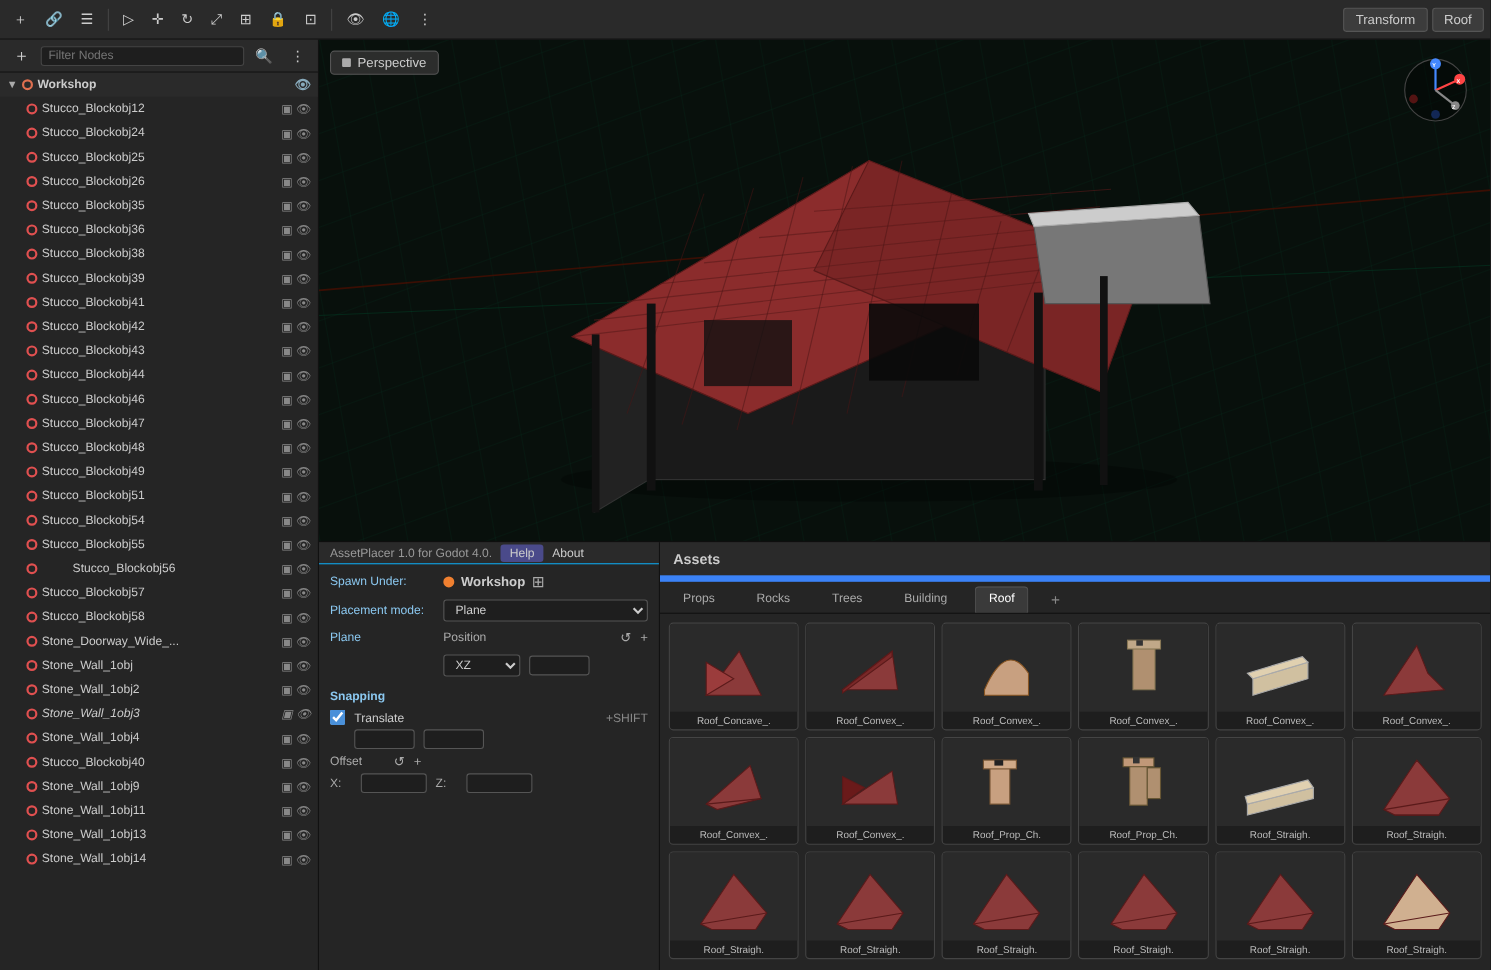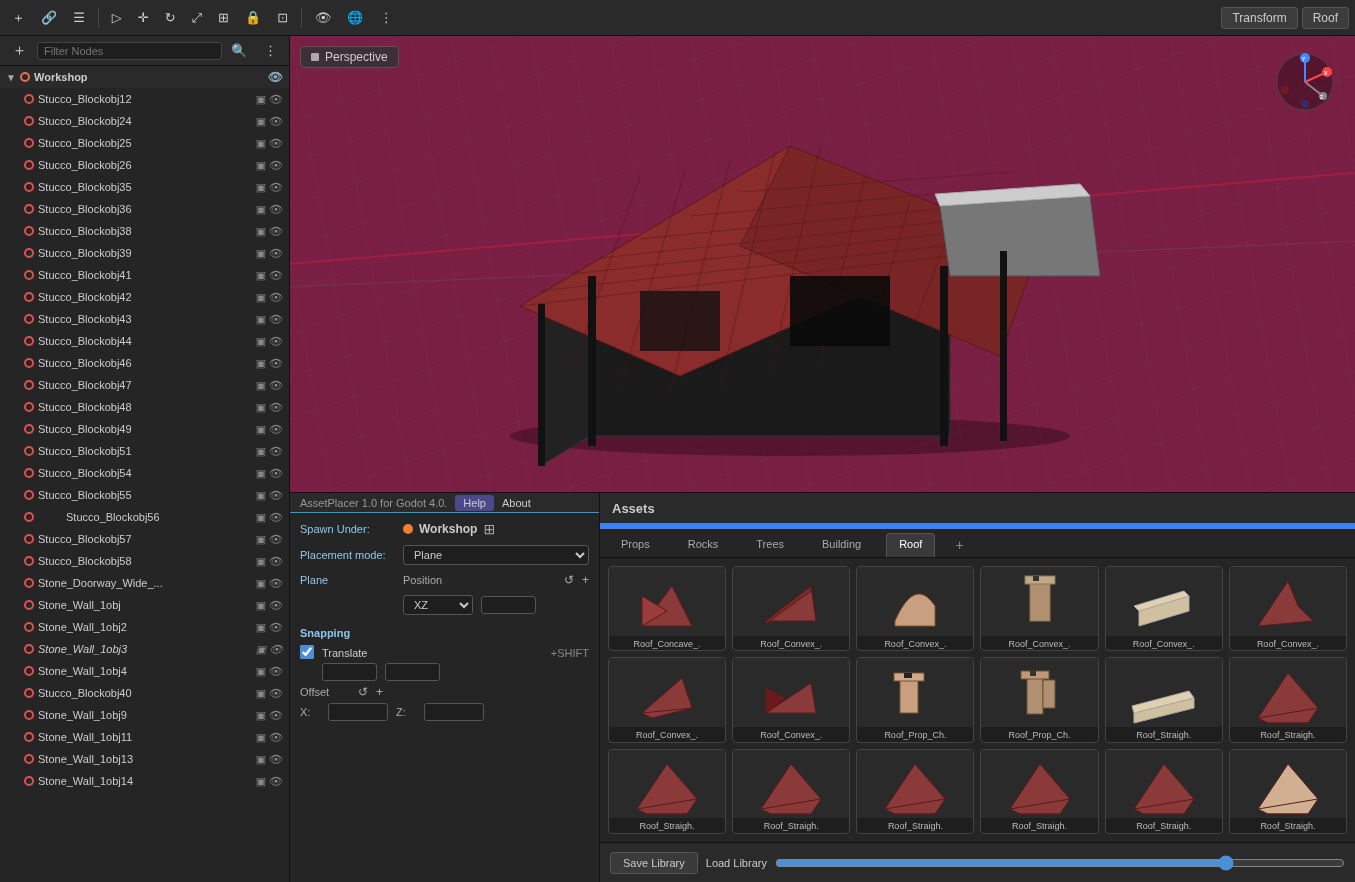--- a/index.html
+++ b/index.html
@@ -147,21 +147,21 @@
     .right-content {
       flex: 1;
       display: flex;
       flex-direction: column;
       overflow: hidden;
     }
 
     
     .viewport {
       flex: 1;
-      background: #be185d;
+      background: #000000;
       position: relative;
       overflow: hidden;
       min-height: 0;
     }
     .perspective-badge {
       position: absolute;
       top: 10px;
       left: 10px;
       background: rgba(50,50,50,0.85);
       border: 1px solid #555;
@@ -1117,22 +1117,17 @@
     <div class="asset-thumb">
       <svg viewBox="0 0 70 70">
                   <polygon points="5,60 35,15 65,50 55,65 15,65" fill="#d0b090" stroke="#5a1a1a" stroke-width="1"></polygon>
                   <line x1="5" y1="60" x2="65" y2="50" stroke="#5a1a1a" stroke-width="1"></line>
                   <line x1="15" y1="65" x2="55" y2="65" stroke="#5a1a1a" stroke-width="1"></line>
                 </svg>
     </div>
     <div class="asset-name">Roof_Straigh.</div>
   </div>
           </div>
-        <div class="assets-footer">
-          <button class="save-lib-btn">Save Library</button>
-          <button class="load-lib-btn">Load Library</button>
-          <input type="range" class="lib-slider" min="0" max="100" value="80" style="">
-        </div>
       </div>
 
     </div>
   </div>
 </div>
 
 </body></html>

